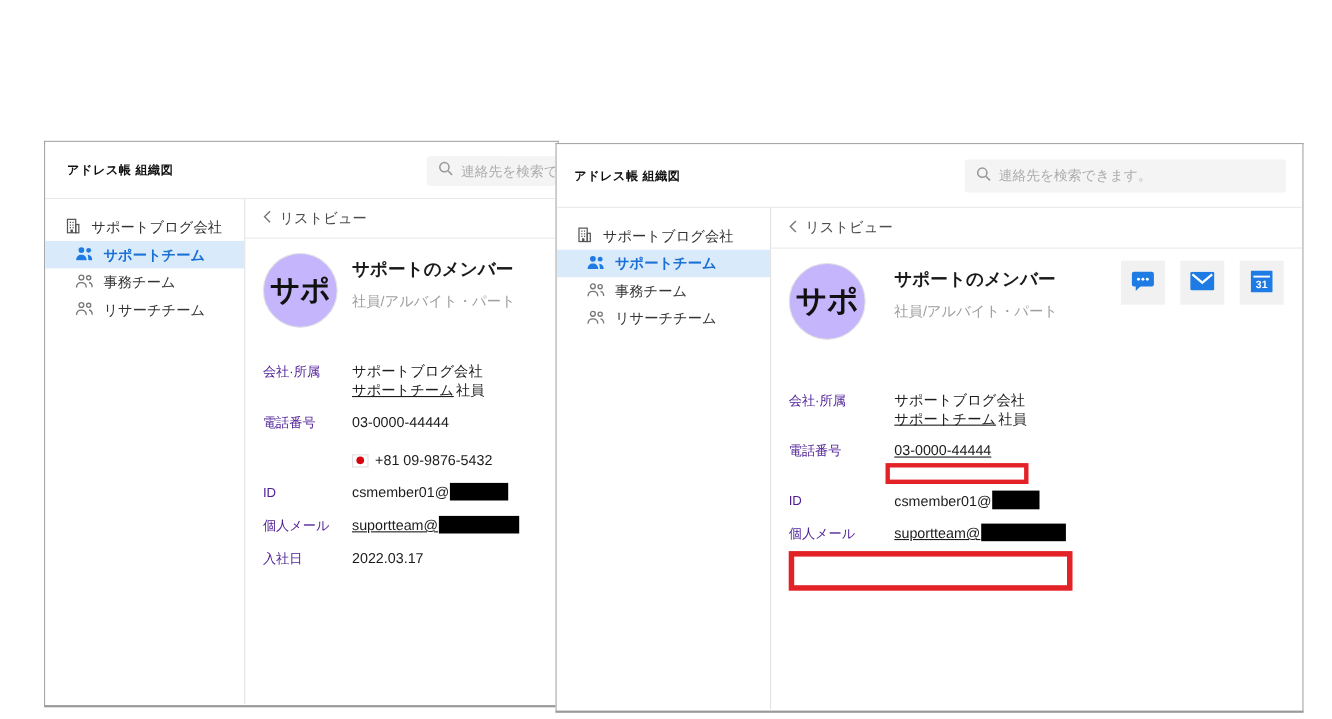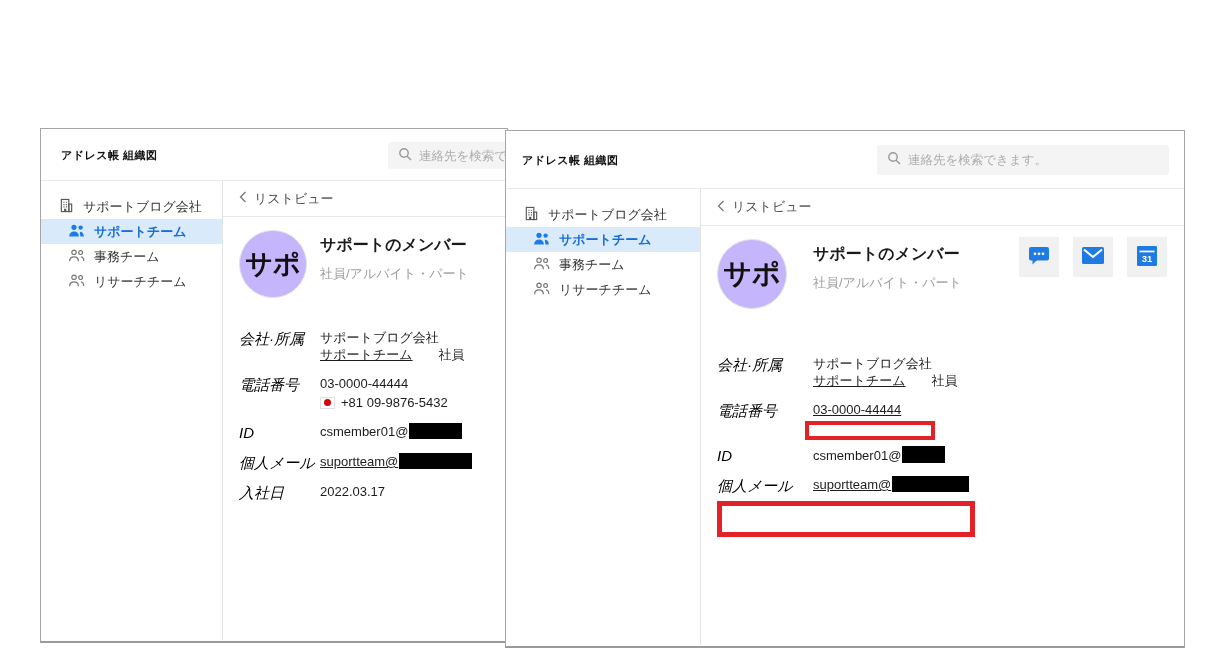--- a/index.html
+++ b/index.html
@@ -56,28 +56,28 @@
   .p-role { font-size:13px; color:#9c9c9c; margin-top:9px; white-space:nowrap; }
 
   .action-icons { position:absolute; right:17px; top:11px; display:flex; gap:14px; }
   .action-btn { width:40px; height:40px; background:#f1f1f1; border:none;
     display:flex; align-items:center; justify-content:center; cursor:pointer; }
 
   .fields { padding-left:16px; font-size:13px; }
   #win-left  .fields { margin-top:31px; }
   #win-right .fields { margin-top:46px; }
   .frow { display:flex; margin-bottom:12px; line-height:17px; }
-  .flabel { color:#000000; font-size:15px; flex-shrink:0; padding-top:1px;font-style:italic; }
+  .flabel { color:#4c1d95; font-size:12px; flex-shrink:0; padding-top:1px; }
   #win-left  .flabel { width:81px; }
   #win-right .flabel { width:96px; }
   .fvalue { color:#1c1c1c; }
   .fvalue a { color:#1c1c1c; text-decoration:underline; }
-  .suffix { margin-left:26px; }
-
-  .phone-intl { display:flex; align-items:center; gap:6px; margin-top:2px; }
+  .suffix { margin-left:2px; }
+
+  .phone-intl { display:flex; align-items:center; gap:6px; margin-top:18px; }
   .flag { width:15px; height:12px; background:#fff; border:1px solid #e0e0e0;
     display:inline-flex; align-items:center; justify-content:center; flex-shrink:0; }
   .flag i { width:7px; height:7px; border-radius:50%; background:#d7000f; display:block; }
 
   .redact { display:inline-block; background:#000; height:16px;
     vertical-align:text-bottom; margin-left:1px; }
   .redact.l-id  { width:53px; }
   .redact.l-ml  { width:73px; }
   .redact.r-id  { width:43px; height:17px; }
   .redact.r-ml  { width:77px; }

